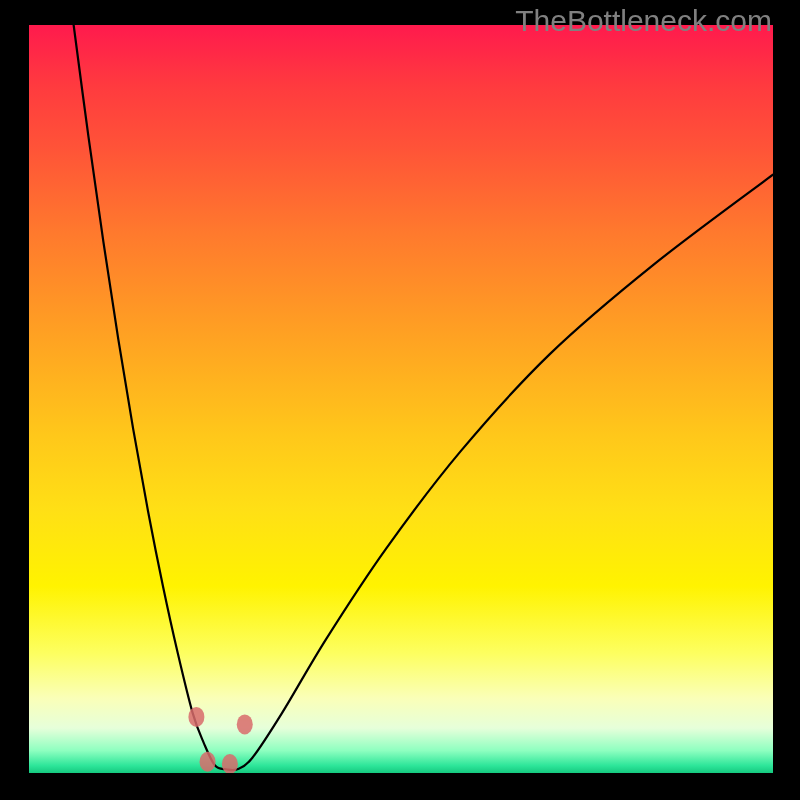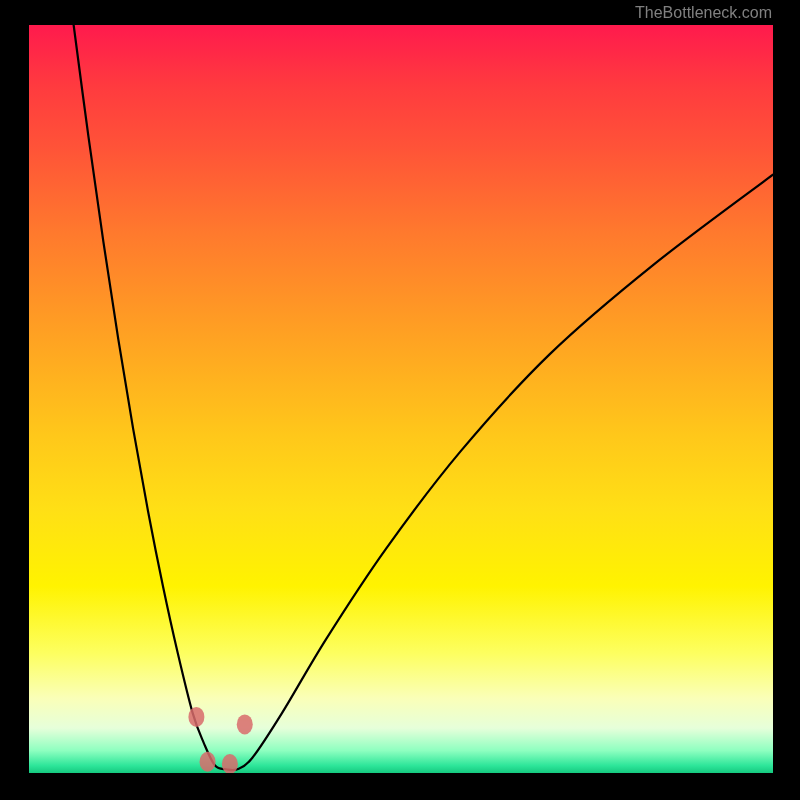--- a/index.html
+++ b/index.html
@@ -39,21 +39,21 @@
       #8effc0 97%,
       #2ee69a 99%,
       #15c97f 100%
     );
   }
   .watermark {
     position: absolute;
     top: 4px;
     right: 28px;
     color: #808080;
-    font-size: 16px;
+    font-size: 30px;
     letter-spacing: 0px;
     font-family: Arial, Helvetica, sans-serif;
     user-select: none;
   }
   svg.curve {
     position: absolute;
     left: 0; top: 0;
     width: 744px;
     height: 748px;
   }

